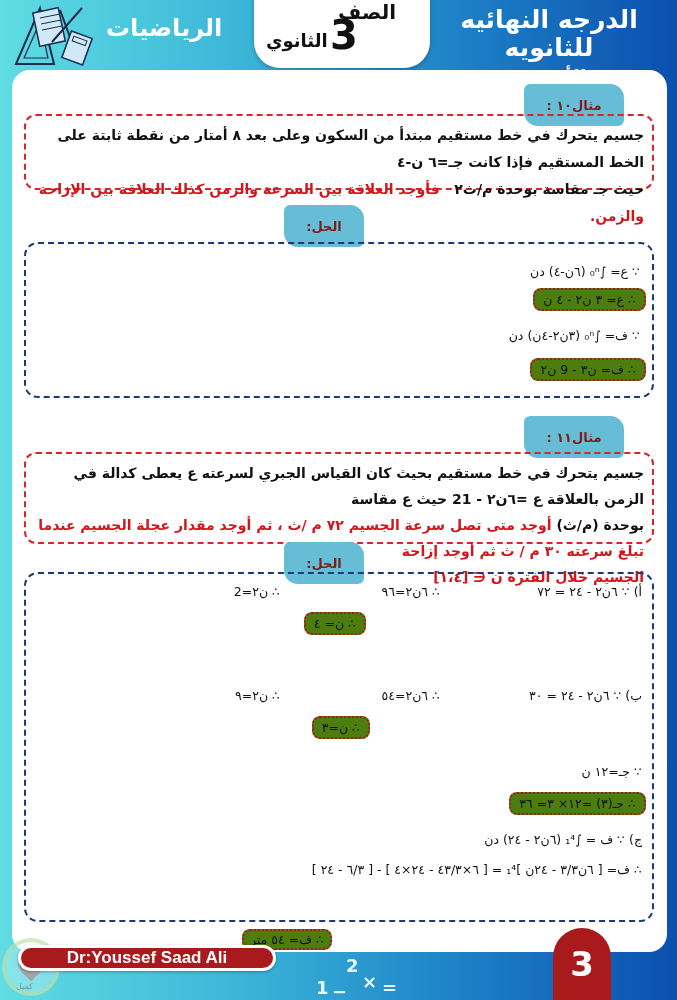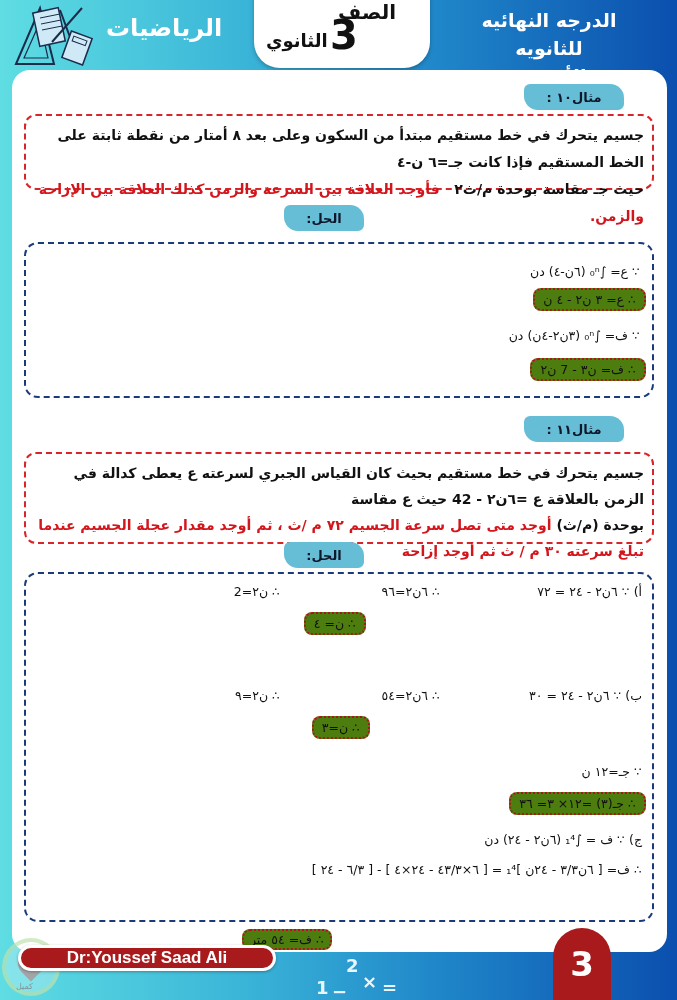--- a/index.html
+++ b/index.html
@@ -4,31 +4,31 @@
 <style>
   *{box-sizing:border-box;margin:0;padding:0;}
   html,body{width:677px;height:1000px;overflow:hidden;}
   body{
     font-family:"DejaVu Sans",sans-serif;
     background:linear-gradient(90deg,#5fdde3 0%,#3bb6d8 35%,#1f86c9 65%,#0b4fae 100%);
     position:relative;
   }
   .header{position:absolute;left:0;top:0;width:677px;height:75px;}
   .hdr-right{position:absolute;right:28px;top:6px;width:200px;text-align:center;color:#fff;font-weight:bold;direction:rtl;}
-  .hdr-right .l1{font-size:19px;line-height:28px;}
+  .hdr-right .l1{font-size:25px;line-height:28px;}
   .hdr-right .l2{font-size:19px;line-height:28px;}
   .grade-tab{position:absolute;left:254px;top:-10px;width:176px;height:78px;background:#fff;border-radius:0 0 26px 26px;box-shadow:0 2px 4px rgba(0,0,0,.25);}
   .grade-tab .g1{position:absolute;right:34px;top:10px;font-size:20px;font-weight:bold;color:#111;}
   .grade-tab .g3{position:absolute;left:76px;top:22px;font-size:40px;font-weight:900;color:#111;font-family:"DejaVu Sans",sans-serif;}
   .grade-tab .g2{position:absolute;left:12px;top:40px;font-size:18px;font-weight:bold;color:#111;direction:rtl;}
   .subject{position:absolute;left:106px;top:14px;font-size:24px;font-weight:bold;color:#fff;direction:rtl;}
   .tools-icon{position:absolute;left:10px;top:4px;width:84px;height:64px;}
 
   .page{position:absolute;left:12px;top:70px;width:655px;height:882px;background:#fff;border-radius:18px;}
-  .label-badge{position:absolute;height:26px;background:#66bdd6;color:#0f172a;font-weight:bold;font-size:13px;display:flex;align-items:center;justify-content:center;border-radius:6px 14px 6px 14px;direction:rtl;}
+  .label-badge{position:absolute;height:42px;background:#66bdd6;color:#7f1d1d;font-weight:bold;font-size:13px;display:flex;align-items:center;justify-content:center;border-radius:6px 14px 6px 14px;direction:rtl;}
   .problem-box{position:absolute;border:2px dashed #d8252a;border-radius:12px;direction:rtl;font-size:14px;font-weight:bold;color:#111;padding:6px 8px;line-height:27px;}
   .red{color:#d3151c;}
   .solution-box{position:absolute;border:2px dashed #1a3a7a;border-radius:14px;direction:rtl;font-size:12.5px;color:#111;}
   .line{position:absolute;right:12px;white-space:nowrap;direction:rtl;font-size:12.5px;}
   .hl{position:absolute;border:2px dotted #b0141a;border-radius:8px;padding:2px 8px;white-space:nowrap;direction:rtl;font-size:12.5px;background:#4d7c0f;}
   .abs{position:absolute;white-space:nowrap;direction:rtl;font-size:12.5px;}
 
   .footer-name{position:absolute;left:18px;top:945px;width:258px;height:26px;background:#a81a1c;border-radius:14px;border:3px solid #fff;color:#fff;font-family:"Liberation Sans",sans-serif;font-weight:bold;font-size:17px;display:flex;align-items:center;justify-content:center;box-shadow:0 1px 3px rgba(0,0,0,.3);}
   .page-num{position:absolute;left:553px;top:928px;width:58px;height:72px;background:#a81a1c;border-radius:29px 29px 0 0;color:#fff;font-weight:900;font-size:34px;display:flex;align-items:center;justify-content:center;font-family:"DejaVu Sans",sans-serif;}
   .logo{position:absolute;left:2px;top:938px;width:58px;height:58px;border-radius:50%;border:4px solid rgba(180,220,160,.6);background:rgba(255,255,255,.25);}
@@ -76,31 +76,32 @@
       <span class="red">فأوجد العلاقة بين السرعة والزمن كذلك العلاقة بين الإزاحة والزمن.</span>
     </div>
   </div>
 
   <div class="label-badge" style="left:272px;top:135px;width:80px;">الحل:</div>
 
   <div class="solution-box" style="left:12px;top:172px;width:630px;height:156px;">
     <div class="line" style="top:20px;margin-left:16px;">∵ ع= ∫₀ⁿ (٦ن-٤) دن</div>
     <div class="hl" style="right:6px;top:44px;">∴ ع= ٣ ن٢ - ٤ ن</div>
     <div class="line" style="top:84px;">∵ ف= ∫₀ⁿ (٣ن٢-٤ن) دن</div>
-    <div class="hl" style="right:6px;top:114px;">∴ ف= ن٣ - 7 ن٢</div>
+    <div class="hl" style="right:6px;top:114px;">∴ ف= ن٣ - 9 ن٢</div>
   </div>
 
   <div class="label-badge" style="left:512px;top:346px;width:100px;">مثال١١ :</div>
 
   <div class="problem-box" style="left:12px;top:382px;width:630px;height:92px;line-height:26px;">
-    <div>جسيم يتحرك في خط مستقيم بحيث كان القياس الجبري لسرعته ع يعطى كدالة في الزمن بالعلاقة ع =٦ن٢ - 42 حيث ع مقاسة</div>
+    <div>جسيم يتحرك في خط مستقيم بحيث كان القياس الجبري لسرعته ع يعطى كدالة في الزمن بالعلاقة ع =٦ن٢ - 21 حيث ع مقاسة</div>
     <div>
       <span>بوحدة (م/ث)</span>
       <span class="red">أوجد متى تصل سرعة الجسيم ٧٢ م /ث ، ثم أوجد مقدار عجلة الجسيم عندما تبلغ سرعته ٣٠ م / ث ثم أوجد إزاحة</span>
     </div>
+    <div class="red">الجسيم خلال الفترة ن ∈ [١،٤]</div>
   </div>
 
   <div class="label-badge" style="left:272px;top:472px;width:80px;">الحل:</div>
 
   <div class="solution-box" style="left:12px;top:502px;width:630px;height:350px;">
 
     <div class="abs" style="right:10px;top:10px;">أ) ∵ ٦ن٢ - ٢٤ = ٧٢</div>
     <div class="abs" style="right:212px;top:10px;">∴ ٦ن٢=٩٦</div>
     <div class="abs" style="right:372px;top:10px;">∴ ن٢=2</div>
     <div class="hl" style="right:286px;top:38px;">∴ ن= ٤</div>

